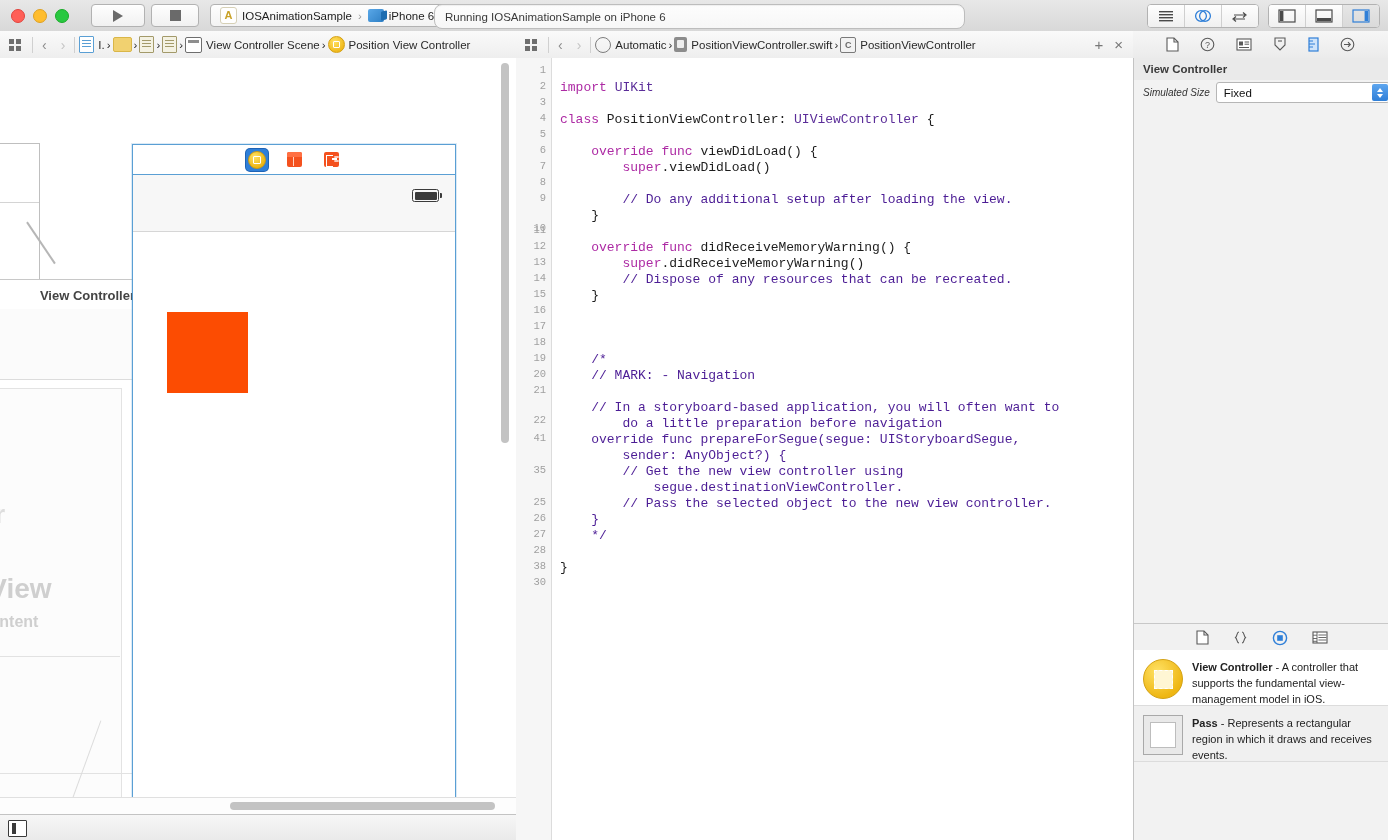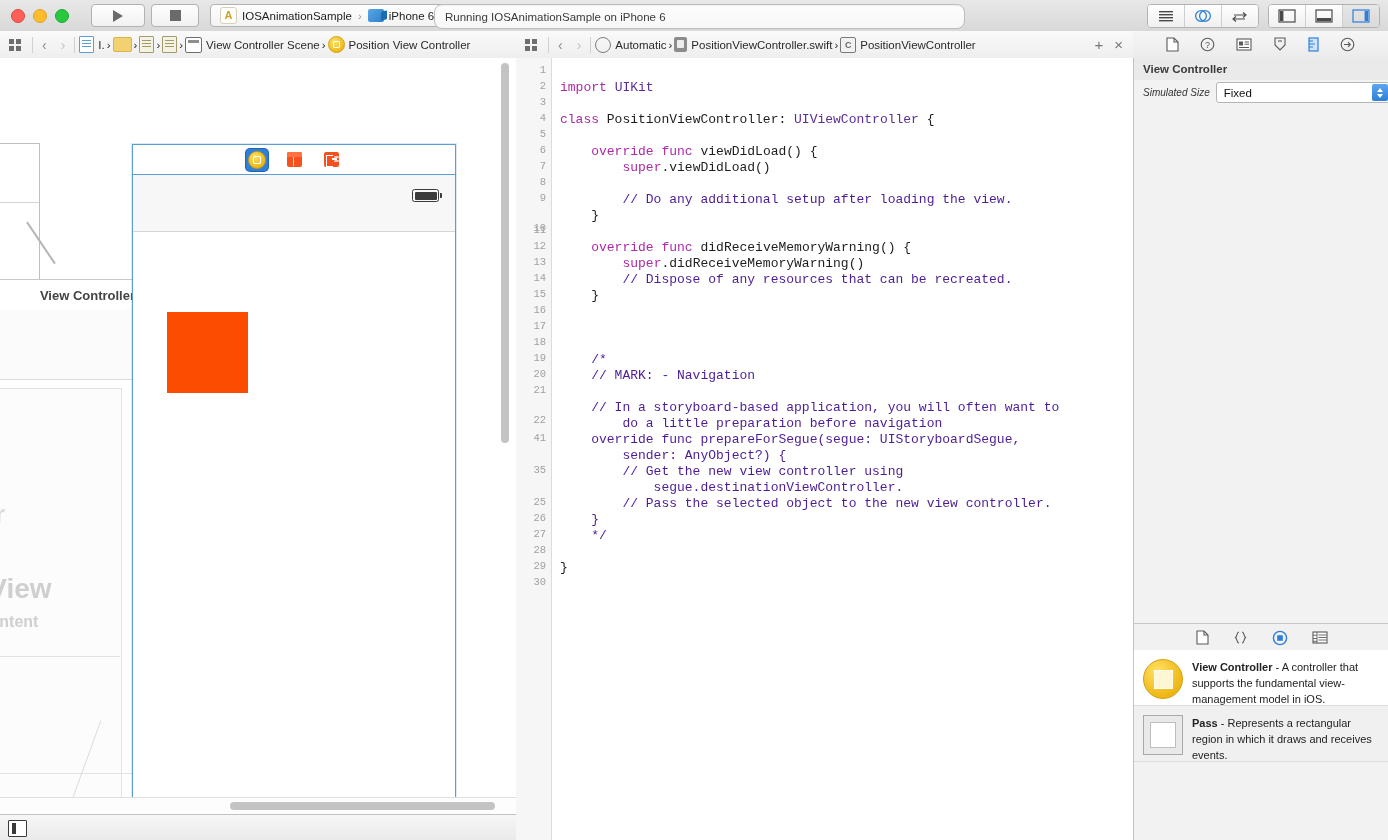--- a/index.html
+++ b/index.html
@@ -553,21 +553,21 @@
         <div class="gut-num" style="top: 294px;">19</div>
         <div class="gut-num" style="top: 310px;">20</div>
         <div class="gut-num" style="top: 326px;">21</div>
         <div class="gut-num" style="top: 356px;">22</div>
         <div class="gut-num" style="top: 374px;">41</div>
         <div class="gut-num" style="top: 406px;">35</div>
         <div class="gut-num" style="top: 438px;">25</div>
         <div class="gut-num" style="top: 454px;">26</div>
         <div class="gut-num" style="top: 470px;">27</div>
         <div class="gut-num" style="top: 486px;">28</div>
-        <div class="gut-num" style="top: 502px;">29</div>
+        <div class="gut-num" style="top: 502px;">38</div>
         <div class="gut-num" style="top: 518px;">30</div>
       </div>
     <div class="code" id="code" style="top: 6px;"><div></div><div><span class="kw">import</span> <span class="ty">UIKit</span></div><div></div><div><span class="kw">class</span> PositionViewController: <span class="ty">UIViewController</span> {</div><div></div><div>    <span class="kw">override</span> <span class="kw">func</span> viewDidLoad() {</div><div>        <span class="kw">super</span>.viewDidLoad()</div><div></div><div><span class="cm">        // Do any additional setup after loading the view.</span></div><div>    }</div><div></div><div>    <span class="kw">override</span> <span class="kw">func</span> didReceiveMemoryWarning() {</div><div>        <span class="kw">super</span>.didReceiveMemoryWarning()</div><div><span class="cm">        // Dispose of any resources that can be recreated.</span></div><div>    }</div><div></div><div></div><div></div><div><span class="cm">    /*</span></div><div><span class="cm">    // MARK: - Navigation</span></div><div><span class="cm"></span></div><div><span class="cm">    // In a storyboard-based application, you will often want to</span></div><div><span class="cm">        do a little preparation before navigation</span></div><div><span class="cm">    override func prepareForSegue(segue: UIStoryboardSegue,</span></div><div><span class="cm">        sender: AnyObject?) {</span></div><div><span class="cm">        // Get the new view controller using</span></div><div><span class="cm">            segue.destinationViewController.</span></div><div><span class="cm">        // Pass the selected object to the new view controller.</span></div><div><span class="cm">    }</span></div><div><span class="cm">    */</span></div><div></div><div>}</div><div></div></div>
   </div>
 
   <div class="rpanel">
     <div class="insp-head">
       <span>View Controller</span>
     </div>
     <div class="insp-row">

